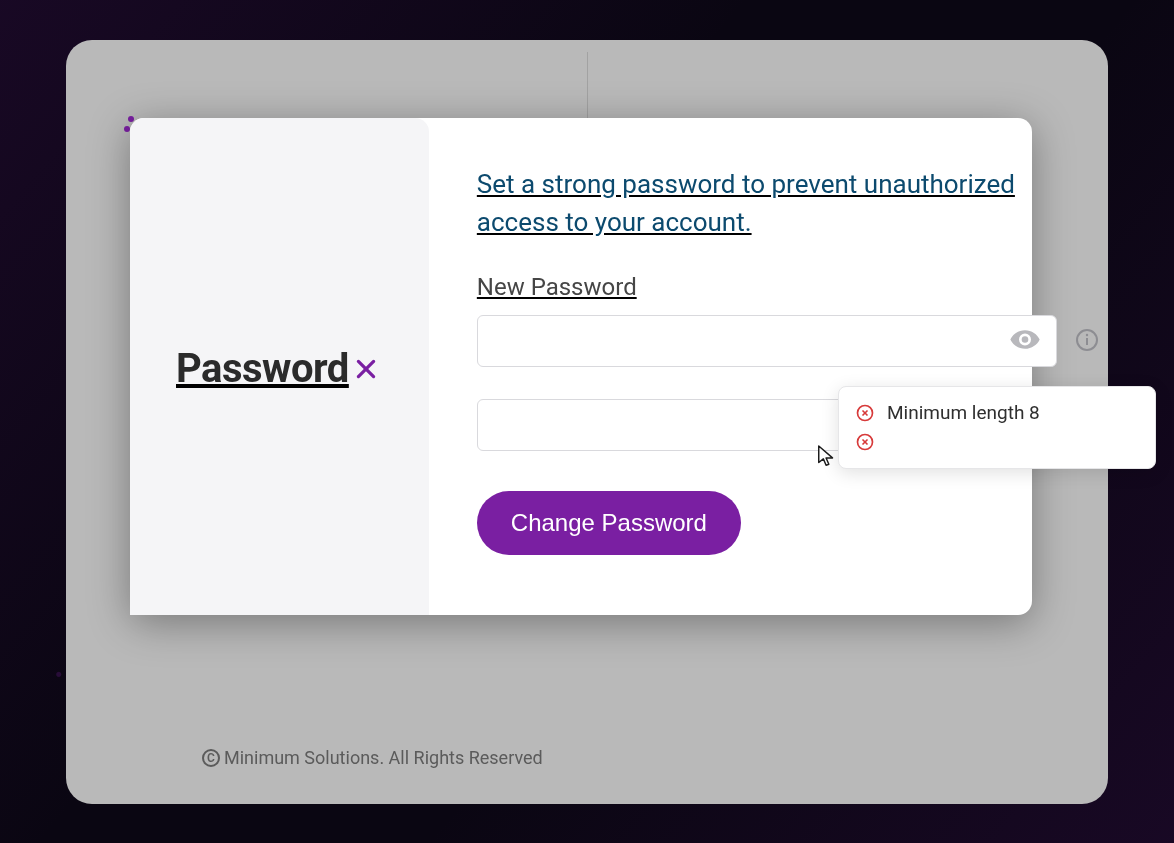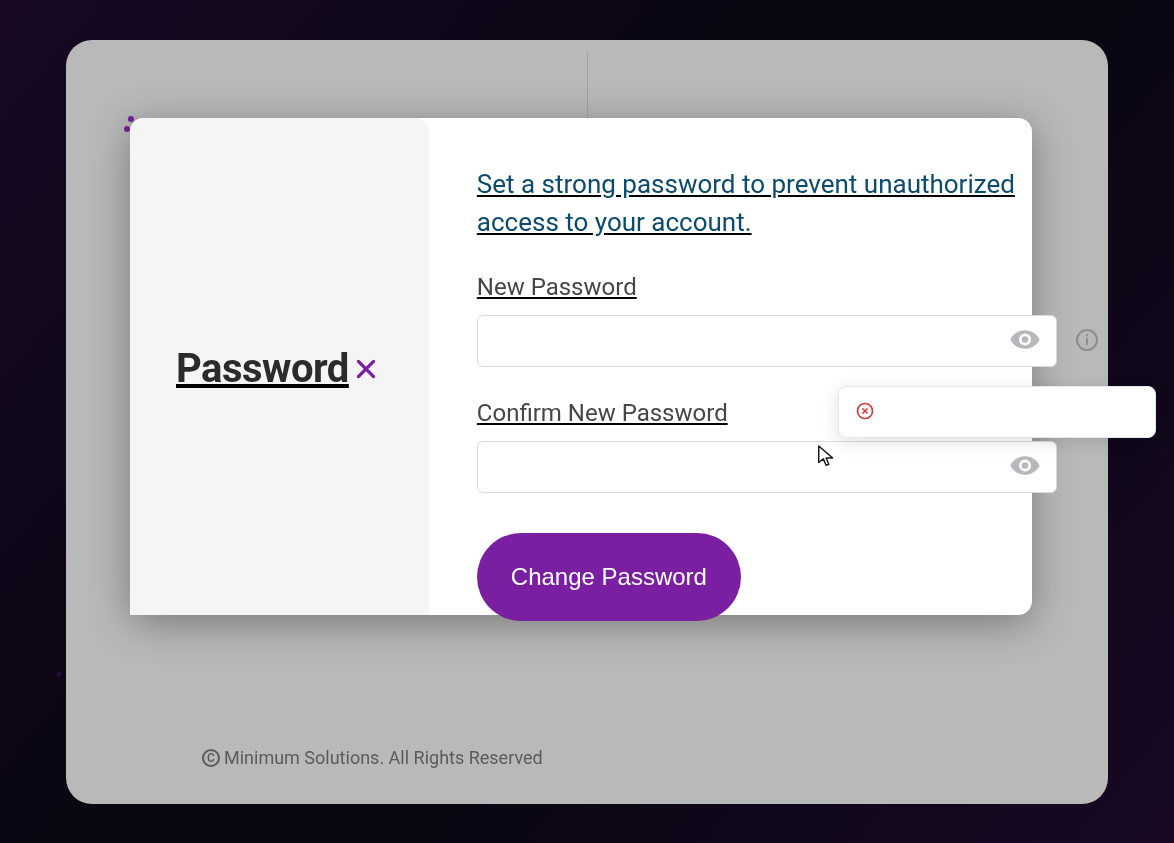--- a/index.html
+++ b/index.html
@@ -137,21 +137,21 @@
     color:#8d8d92;
     padding:2px;
     position:relative;
   }
 
   .submit-btn{
     background:#7a1fa2;
     color:#ffffff;
     border:none;
     border-radius:999px;
-    padding:30px 34px;
+    padding:18px 34px;
     font-size:24px;
     font-weight:500;
     cursor:pointer;
     margin-top:8px;
   }
 
   
   .requirements{
     position:absolute;
     left:838px; top:386px;
@@ -224,21 +224,20 @@
       </div>
       <button class="info-btn" aria-label="Password requirements">
         <svg width="24" height="24" viewBox="0 0 24 24" fill="none" stroke="currentColor" stroke-width="2">
             <circle cx="12" cy="12" r="10"></circle>
             <line x1="12" y1="10" x2="12" y2="17"></line>
             <circle cx="12" cy="7" r="1.2" fill="currentColor" stroke="none"></circle>
           </svg>
       </button>
     </div>
 
-    <div class="field-label">Confirm New Password</div>
     <div class="input-row">
       <div class="input-wrap">
         <input type="password" class="text-input" placeholder="" style="">
         <button class="eye-btn" aria-label="Show password">
           <svg width="32" height="32" viewBox="0 0 24 24" fill="currentColor">
               <path d="M12 5c-5 0-9.27 3.11-11 7 1.73 3.89 6 7 11 7s9.27-3.11 11-7c-1.73-3.89-6-7-11-7zm0 11.5A4.5 4.5 0 1 1 16.5 12 4.5 4.5 0 0 1 12 16.5zm0-7A2.5 2.5 0 1 0 14.5 12 2.5 2.5 0 0 0 12 9.5z"></path>
             </svg>
         </button>
       </div>
     </div>
@@ -249,18 +248,28 @@
 
 <div class="requirements">
   <div class="req-item">
     <span class="req-icon">
       <svg width="20" height="20" viewBox="0 0 24 24" fill="none" stroke="currentColor" stroke-width="2">
           <circle cx="12" cy="12" r="9"></circle>
           <line x1="9" y1="9" x2="15" y2="15"></line>
           <line x1="15" y1="9" x2="9" y2="15"></line>
         </svg>
     </span>
+    <span>Minimum length 8</span>
+  </div>
+  <div class="req-item">
+    <span class="req-icon">
+      <svg width="20" height="20" viewBox="0 0 24 24" fill="none" stroke="currentColor" stroke-width="2">
+          <circle cx="12" cy="12" r="9"></circle>
+          <line x1="9" y1="9" x2="15" y2="15"></line>
+          <line x1="15" y1="9" x2="9" y2="15"></line>
+        </svg>
+    </span>
   </div>
 </div>
 
 <svg class="cursor" viewBox="0 0 24 28">
   <path d="M3 2 L3 20 L8 16 L11 23 L14 22 L11 15 L18 15 Z" fill="#ffffff" stroke="#1b1b1b" stroke-width="1.6" stroke-linejoin="round"></path>
 </svg>
 
 </body></html>

